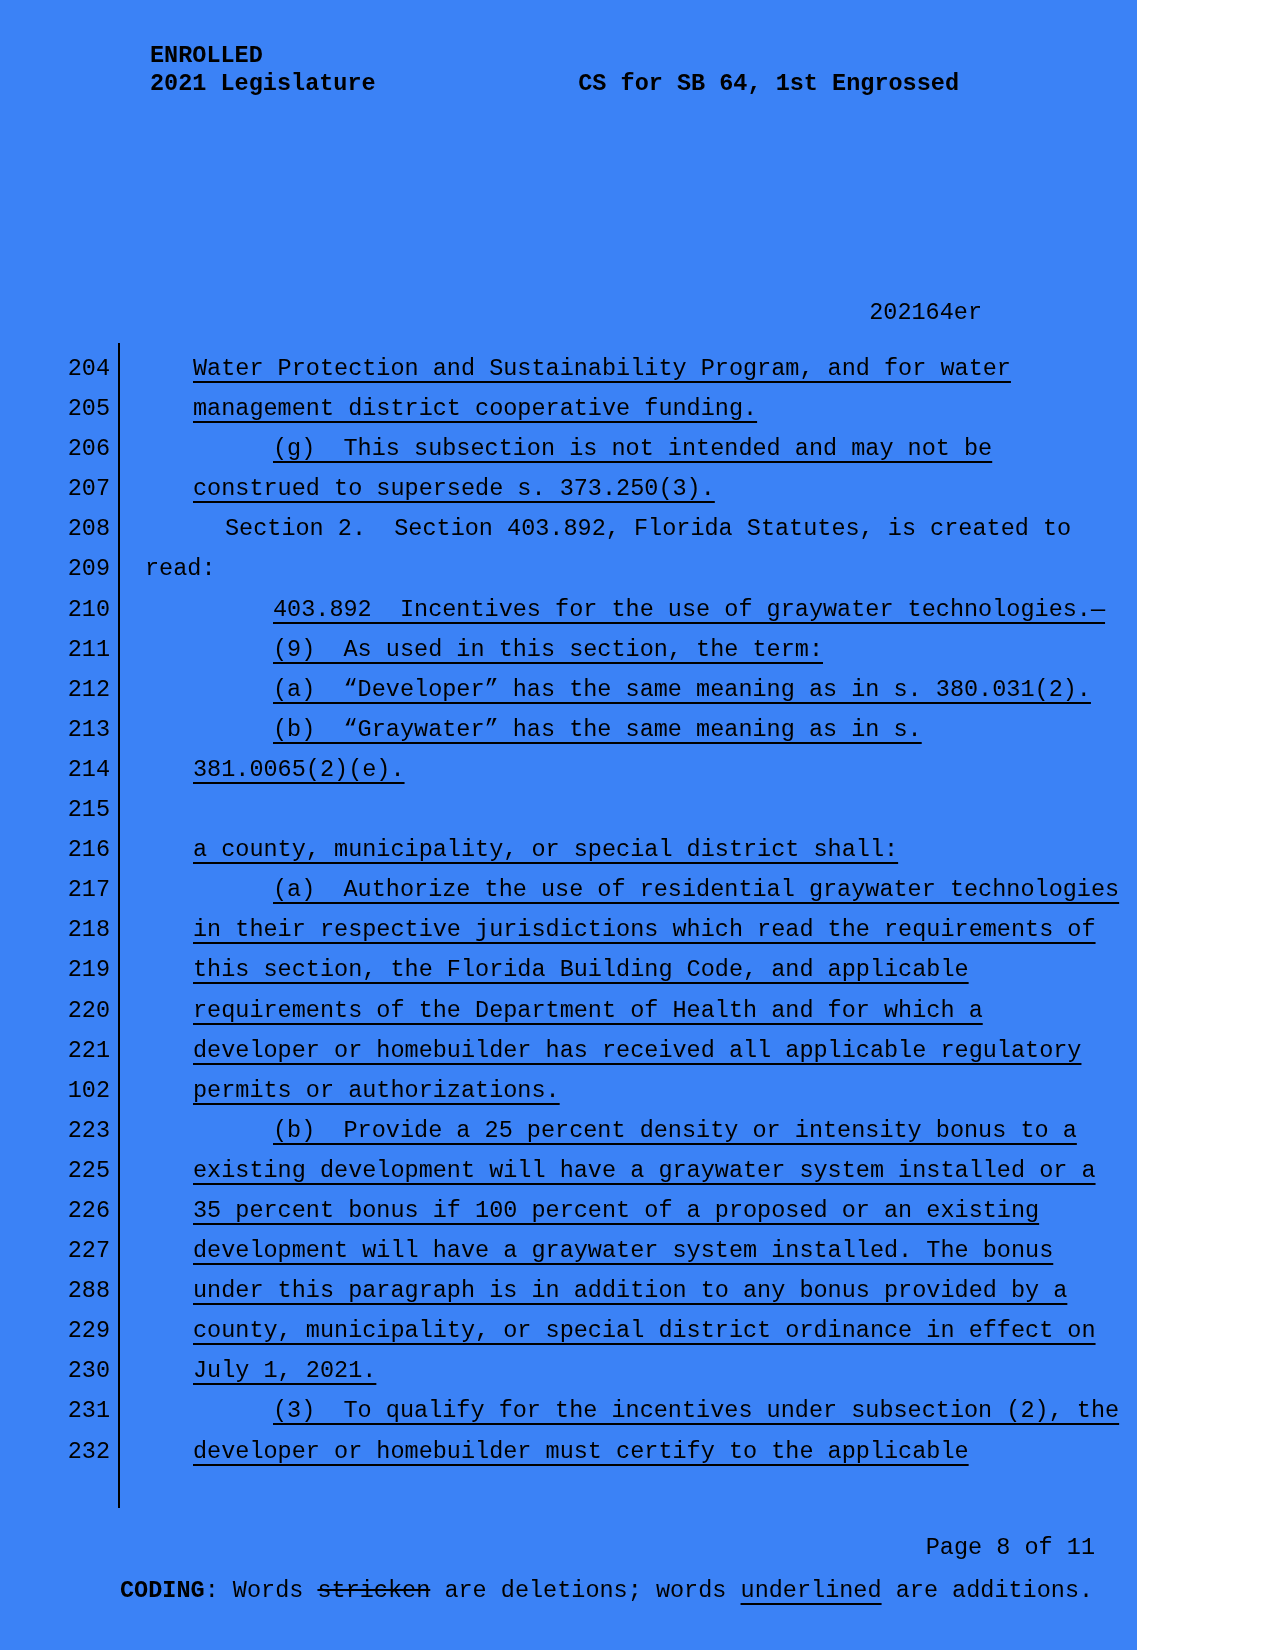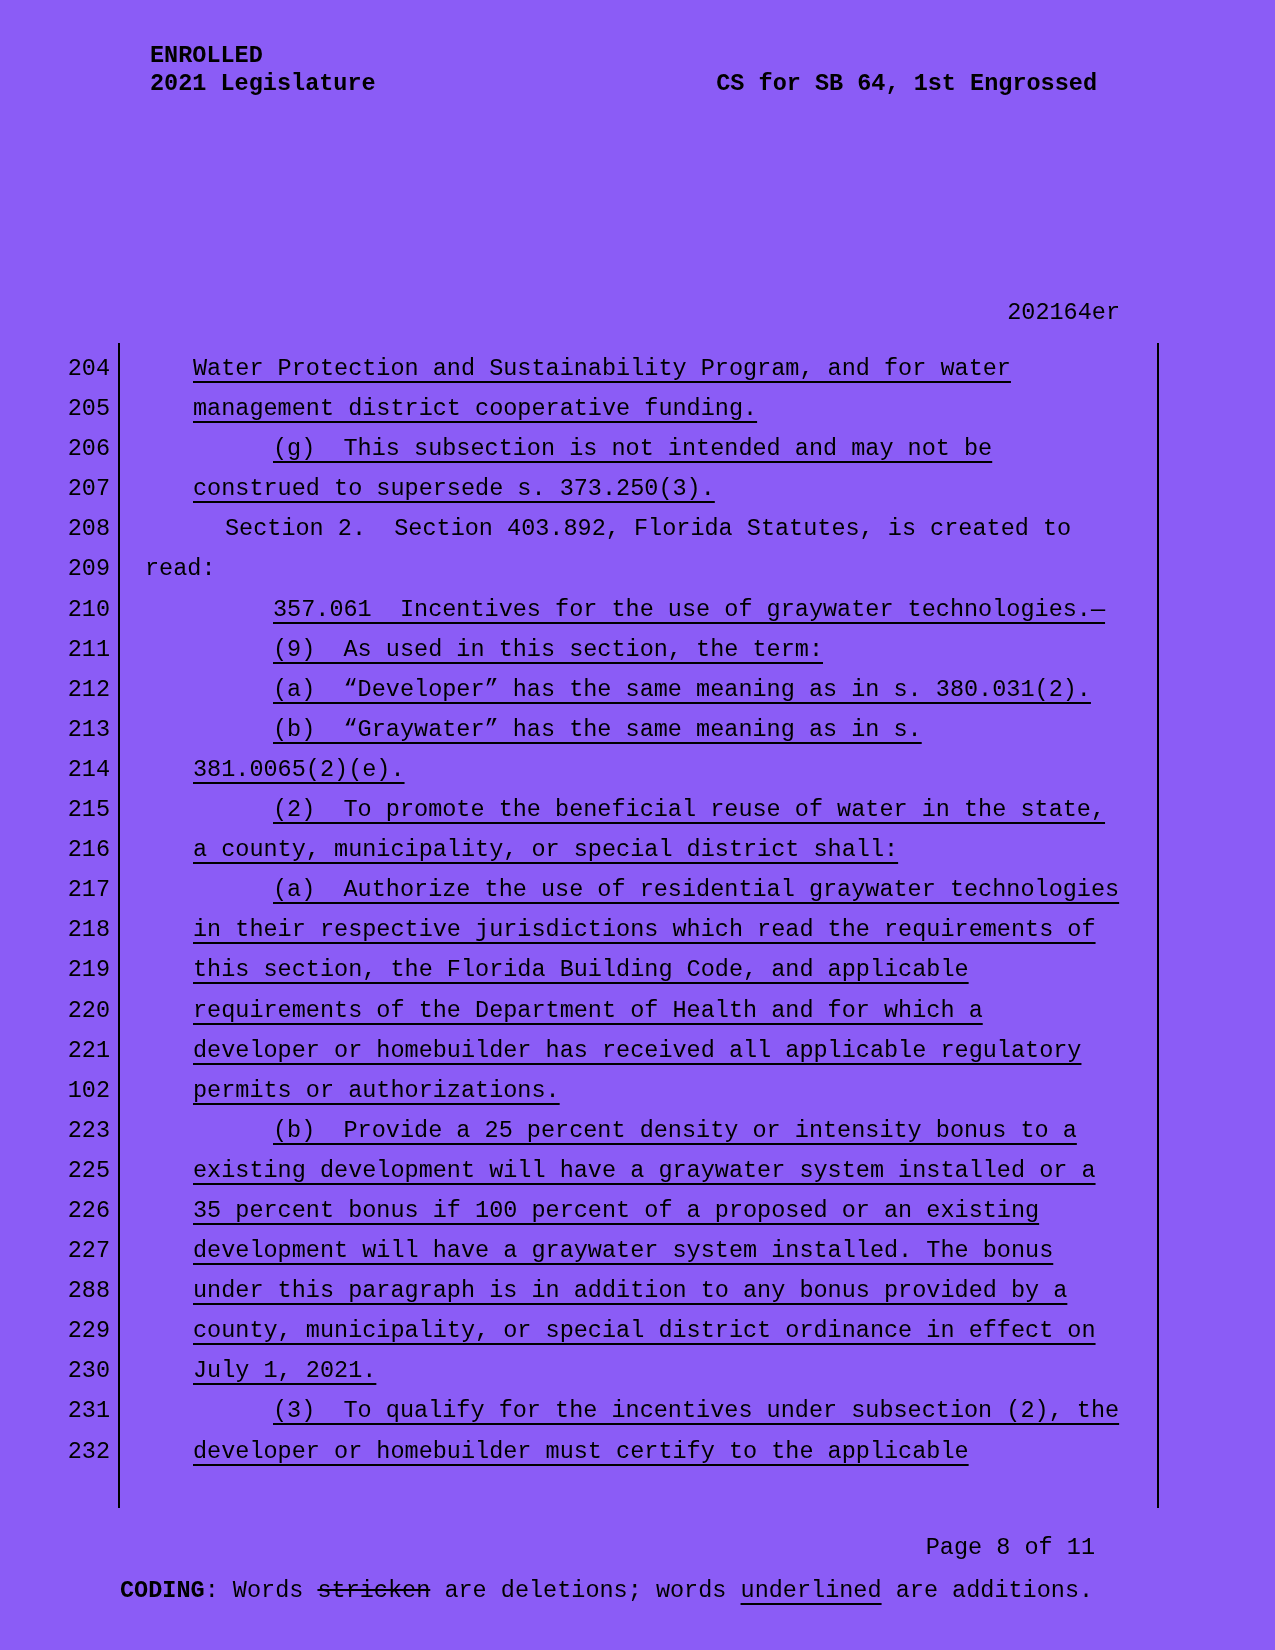--- a/index.html
+++ b/index.html
@@ -2,23 +2,23 @@
 <html><head>
 <meta charset="utf-8">
 <style>
   html, body {
     margin: 0;
     padding: 0;
     background: #ffffff;
   }
   .page {
     position: relative;
-    width: 1275px;
+    width: 1137px;
     height: 1650px;
-    background: #8b5cf6;
+    background: #3b82f6;
     color: #000000;
     font-family: "Liberation Mono", "DejaVu Sans Mono", monospace;
     font-size: 23.5px;
     overflow: hidden;
   }
   
   .hdr-status {
     position: absolute;
     left: 150px;
     top: 42px;
@@ -144,41 +144,40 @@
       <div class="row">
         <span class="num">208</span>
         <span class="txt ind">Section 2.  Section 403.892, Florida Statutes, is created to</span>
       </div>
       <div class="row">
         <span class="num">209</span>
         <span class="txt">read:</span>
       </div>
       <div class="row">
         <span class="num">210</span>
-        <span class="txt u ind">357.061  Incentives for the use of graywater technologies.—</span>
+        <span class="txt u ind">403.892  Incentives for the use of graywater technologies.—</span>
       </div>
       <div class="row">
         <span class="num">211</span>
         <span class="txt u ind">(9)  As used in this section, the term:</span>
       </div>
       <div class="row">
         <span class="num">212</span>
         <span class="txt u ind">(a)  “Developer” has the same meaning as in s. 380.031(2).</span>
       </div>
       <div class="row">
         <span class="num">213</span>
         <span class="txt u ind">(b)  “Graywater” has the same meaning as in s.</span>
       </div>
       <div class="row">
         <span class="num">214</span>
         <span class="txt u">381.0065(2)(e).</span>
       </div>
       <div class="row">
         <span class="num">215</span>
-        <span class="txt u ind">(2)  To promote the beneficial reuse of water in the state,</span>
       </div>
       <div class="row">
         <span class="num">216</span>
         <span class="txt u">a county, municipality, or special district shall:</span>
       </div>
       <div class="row">
         <span class="num">217</span>
         <span class="txt u ind">(a)  Authorize the use of residential graywater technologies</span>
       </div>
       <div class="row">

